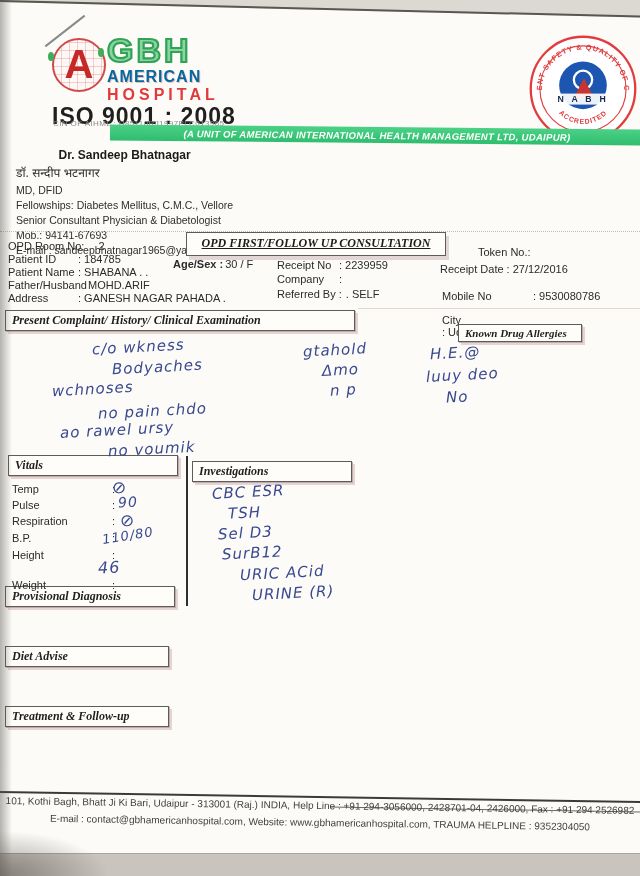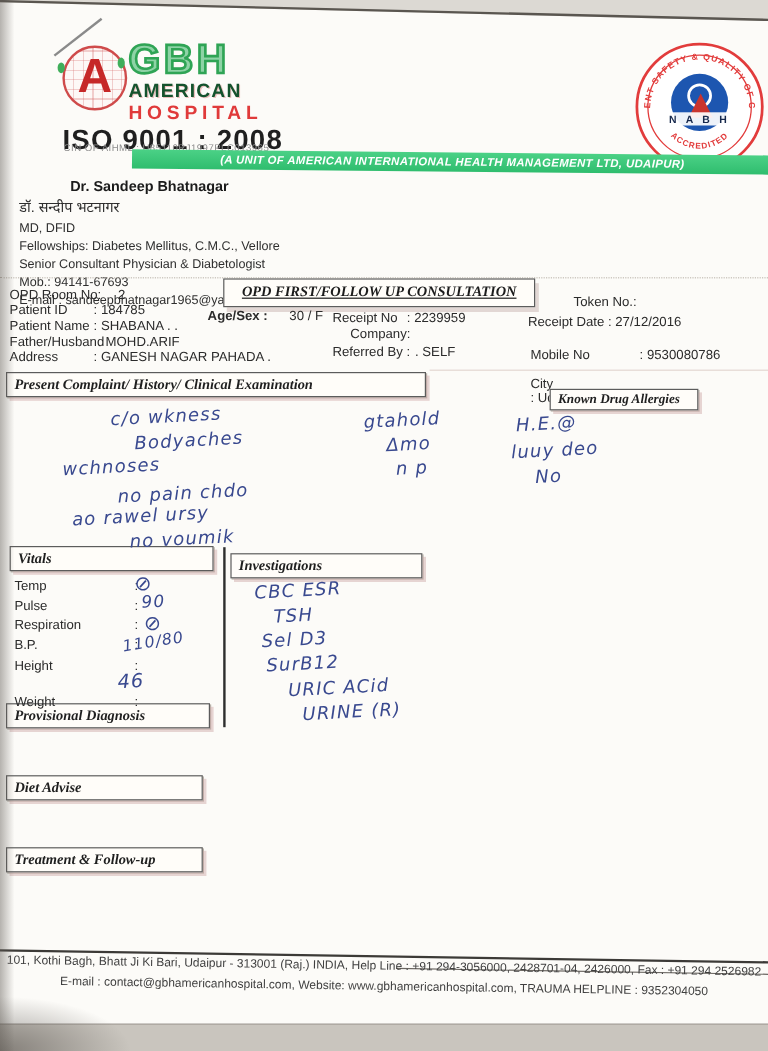--- a/index.html
+++ b/index.html
@@ -24,21 +24,21 @@
   
   #globe{position:absolute;left:52px;top:38px;width:50px;height:50px;border-radius:50%;border:2px solid #cf4b4b;
          background:repeating-linear-gradient(0deg,transparent 0 7px,rgba(214,106,106,.30) 7px 8px),
                     repeating-linear-gradient(90deg,transparent 0 7px,rgba(214,106,106,.30) 7px 8px),#fdf8f6;
          display:flex;align-items:center;justify-content:center;}
   #globe .a{font-family:"Liberation Sans",sans-serif;font-weight:900;font-size:40px;color:#c62828;line-height:1;margin-top:-3px;}
   #needle{position:absolute;left:40px;top:30px;width:50px;height:2px;background:#8a8a8a;transform:rotate(-38deg);}
   .leaf{position:absolute;width:6px;height:9px;background:#3fae5a;border-radius:50%;}
   #brand{position:absolute;left:107px;top:33px;line-height:1;}
   #brand .gbh{font-weight:900;font-size:34px;letter-spacing:3px;color:#8ed3a6;-webkit-text-stroke:2.2px #2fa455;}
-  #brand .amer{font-weight:800;font-size:16px;letter-spacing:1px;color:#14532d;margin-top:2px;text-shadow:1px 1px 0 rgba(200,80,80,.35);}
+  #brand .amer{font-weight:800;font-size:16px;letter-spacing:1px;color:#0369a1;margin-top:2px;text-shadow:1px 1px 0 rgba(200,80,80,.35);}
   #brand .hosp{font-weight:800;font-size:16px;letter-spacing:4px;color:#e03a3a;margin-top:2px;}
   #iso{position:absolute;left:52px;top:103px;font-weight:bold;font-size:23px;letter-spacing:1px;color:#1f1f1f;}
   #cin{position:absolute;left:53px;top:119px;font-size:8px;letter-spacing:.4px;color:#8c8c8c;}
   #banner{position:absolute;left:110px;right:-4px;top:127px;height:16px;background:linear-gradient(#4bd186,#2fbd6e);
           transform:rotate(0.55deg);display:flex;align-items:center;justify-content:center;
           color:#fff;font-style:italic;font-weight:bold;font-size:9.5px;letter-spacing:.3px;white-space:nowrap;}
   #doctor{position:absolute;left:16px;top:148px;color:#2e2e2e;}
   #doctor .dname{font-weight:bold;font-size:12px;color:#1b1b1b;text-align:center;}
   #doctor .dhindi{font-size:12px;margin-top:2px;}
   #doctor .dline{font-size:10.5px;margin-top:3px;}
@@ -132,27 +132,27 @@
     <span class="l" style="width:80px;">Father/Husband</span>
     <span>MOHD.ARIF</span>
   </div>
   <div class="row" style="left:8px;top:292px;">
     <span class="l" style="width:70px;">Address</span>
     <span>: GANESH NAGAR PAHADA .</span>
   </div>
 
   <div class="row" style="left:173px;top:258px;font-weight:bold;">
     <span>Age/Sex :</span>
-    <span style="margin-left:18px;font-weight:normal;">30  / F</span>
+    <span style="margin-left:2px;font-weight:normal;">30  / F</span>
   </div>
   <div class="row" style="left:277px;top:259px;">
     <span class="l" style="width:62px;">Receipt No</span>
     <span>: 2239959</span>
   </div>
-  <div class="row" style="left:277px;top:273px;text-align:right;">
+  <div class="row" style="left:277px;top:273px;">
     <span class="l" style="width:62px;">Company</span>
     <span>:</span>
   </div>
   <div class="row" style="left:277px;top:288px;">
     <span class="l">Referred By :</span>
     <span style="margin-left:4px;">. SELF</span>
   </div>
 
   <div class="row" style="left:440px;top:263px;">
     <span class="l">Receipt Date</span>

